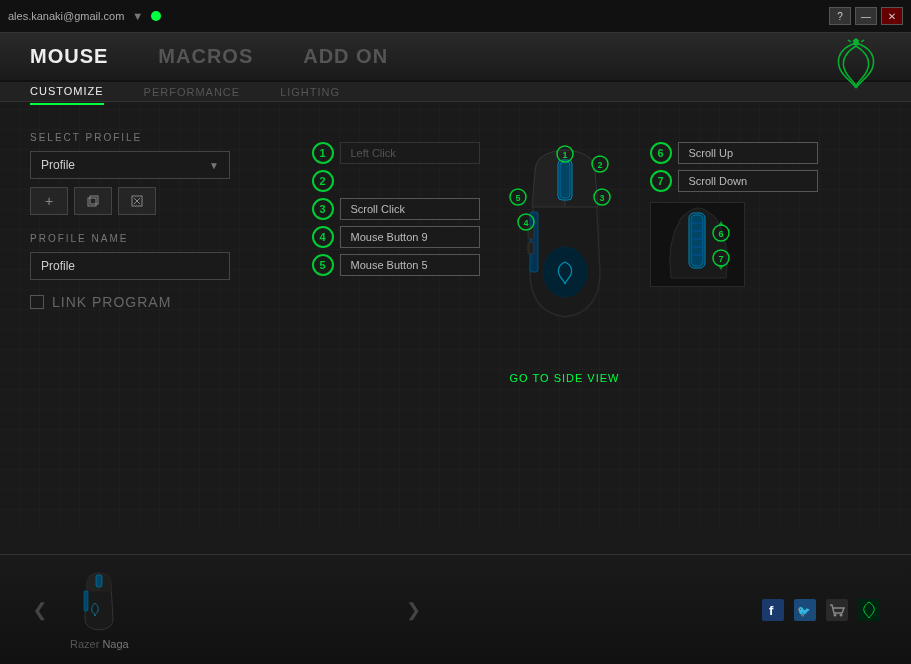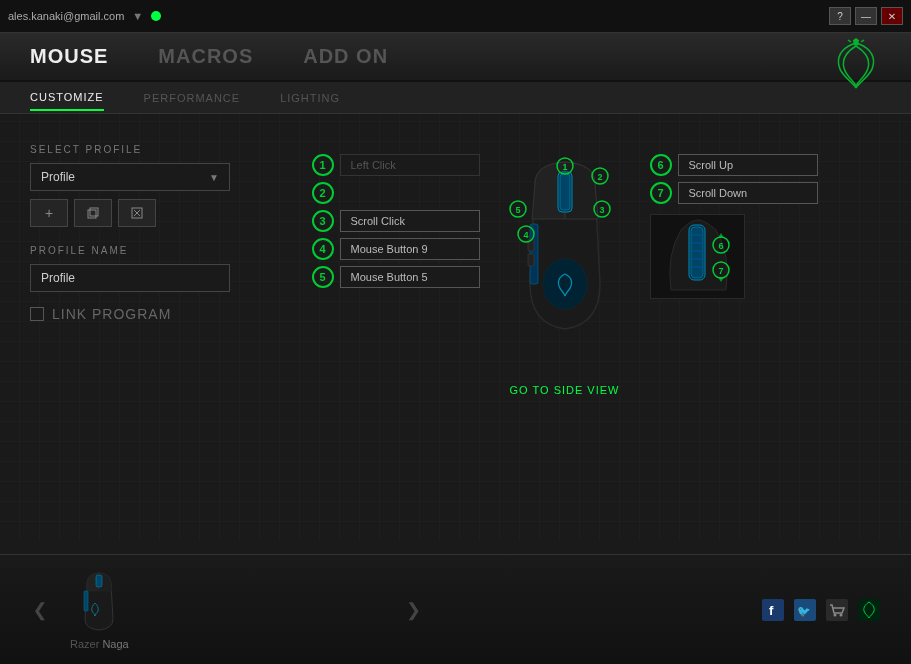--- a/index.html
+++ b/index.html
@@ -87,21 +87,21 @@
       color: #555;
       cursor: pointer;
       letter-spacing: 1px;
       text-transform: uppercase;
     }
     .nav-tab.active { color: #eee; }
 
     
     .sub-nav {
       background: #222;
-      height: 32px;
+      height: 20px;
       display: flex;
       align-items: center;
       padding: 0 30px;
       gap: 40px;
       border-bottom: 1px solid #333;
     }
     .sub-tab {
       font-size: 11px;
       color: #555;
       cursor: pointer;

